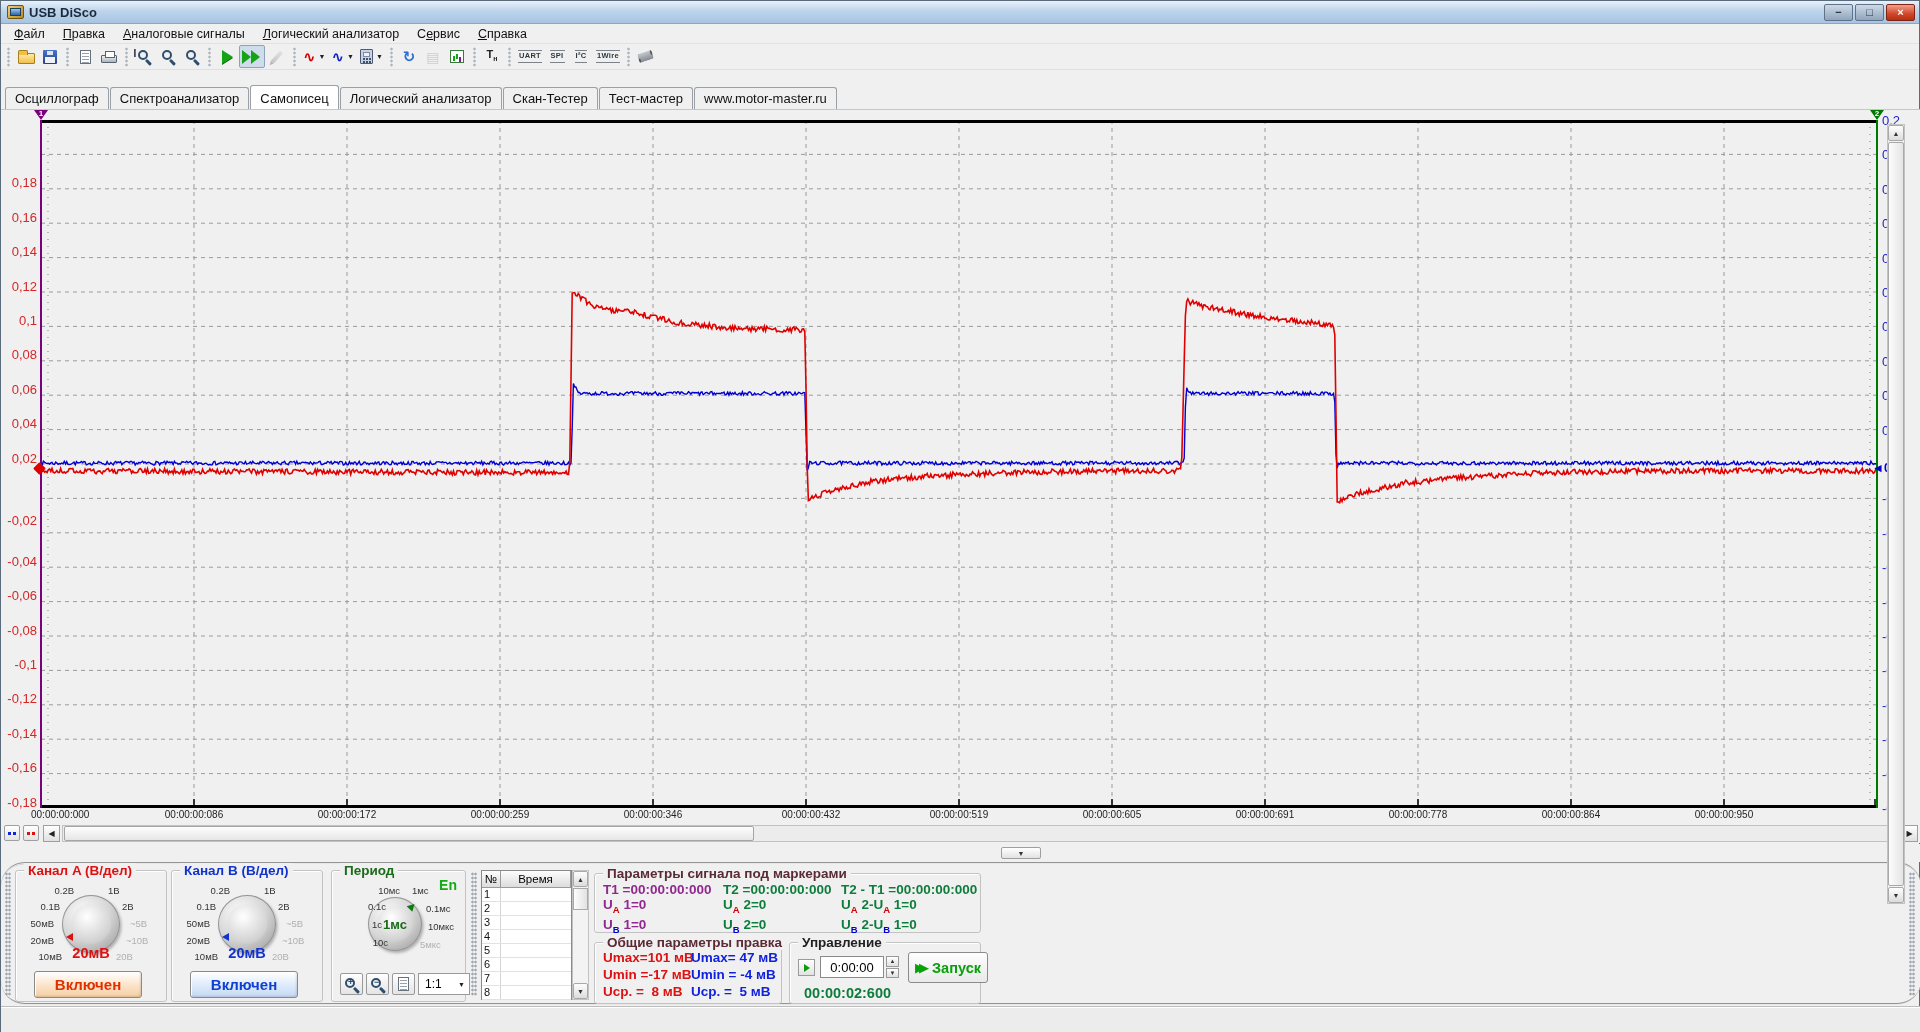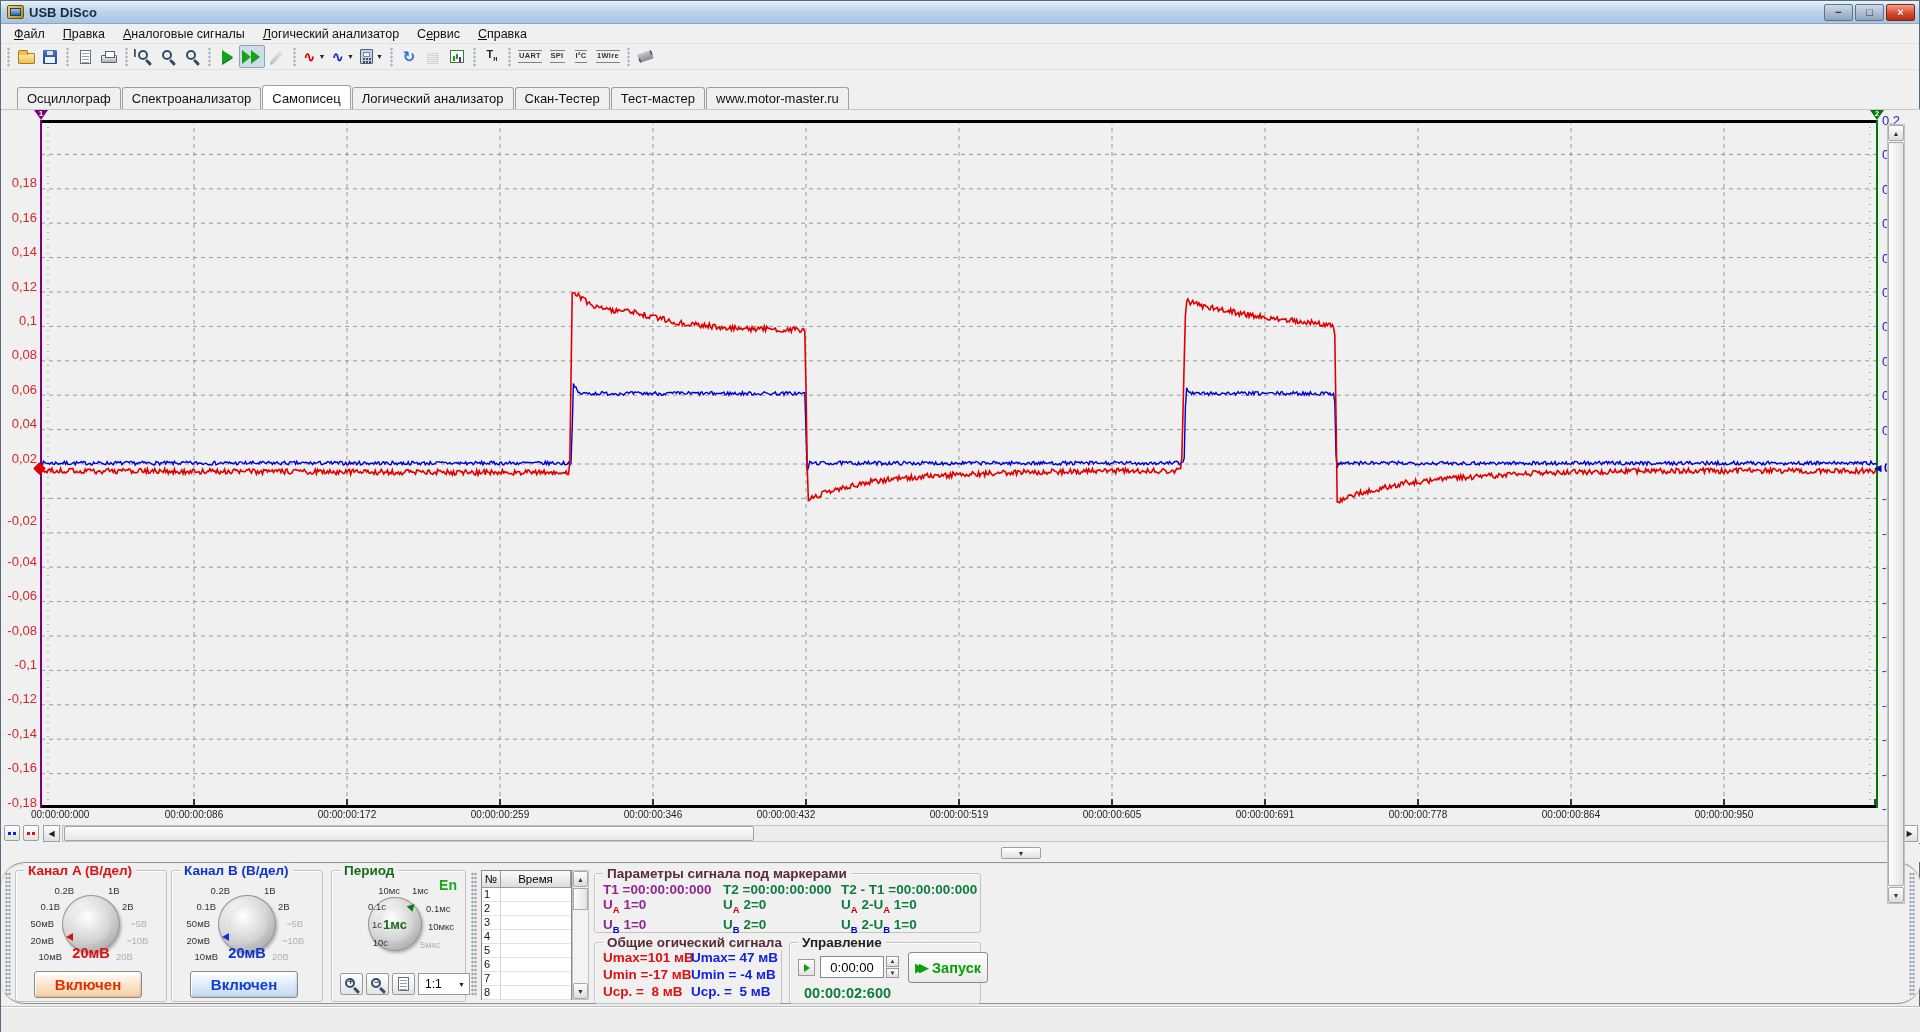--- a/index.html
+++ b/index.html
@@ -76,21 +76,21 @@
   .ic-meter::before { content:""; position:absolute; left:2px; bottom:1px; width:2px; height:5px; background:#18a018;
     box-shadow:3px -2px 0 #18a018, 6px 1px 0 #8418a0; }
   .ic-trigger { font-size:11px; font-weight:bold; color:#222; line-height:12px; }
   .ic-trigger sub { font-size:7px; }
   .ic-proto { font:bold 7.5px/1.1 "Liberation Sans",sans-serif; color:#30363d; letter-spacing:.3px;
     border-top:1px solid #7b828a; border-bottom:1px solid #7b828a; padding:1.5px 1px; }
   .ic-chip { width:15px; height:9px; background:linear-gradient(#c4c9cf,#84898f); border-radius:2px; transform:rotate(-18deg);
     border-left:2px dashed #555; border-right:2px dashed #555; }
 
   
-  .tabstrip { position:absolute; left:0; top:84px; width:100%; height:24px; display:flex; align-items:flex-end; padding-left:16px; background:#f0f0f0; }
+  .tabstrip { position:absolute; left:0; top:84px; width:100%; height:24px; display:flex; align-items:flex-end; padding-left:4px; background:#f0f0f0; }
   .tab { font-size:13px; color:#111; padding:3px 9px 4px; background:#f0f0f0; border:1px solid #9aa0a6; border-bottom:none;
     border-radius:3px 3px 0 0; margin-right:1px; height:22px; }
   .tab.active { background:#fff; height:24px; padding-top:5px; position:relative; z-index:2; }
 
   
   .chart-region { position:absolute; left:0; top:108px; width:1920px; height:714px; background:#f0f0f0; border-top:1px solid #c6c6c6; }
   .axis-l, .axis-r, .axis-x { position:absolute; font-size:13px; }
   .axis-l { color:#d42727; width:36px; text-align:right; transform:translateY(-50%);margin-top:28px; }
   .axis-r { color:#2222cc; left:1881px; transform:translateY(-50%); white-space:nowrap; }
   .axis-x { color:#222; font-size:10px; top:699px; white-space:nowrap; }
@@ -404,21 +404,21 @@
       <span class="axis-r" style="top: 560.4px;">-0,1</span>
       <span class="axis-r" style="top: 594.8px;">-0,1</span>
       <span class="axis-r" style="top: 629.2px;">-0,1</span>
       <span class="axis-r" style="top: 663.6px;">-0,1</span>
       <span class="axis-r" style="top: 698px;">-0,2</span>
       <span class="axis-x" style="left: 30px;">00:00:00:000</span>
       <span class="axis-x" style="left: 193px; transform: translateX(-50%);">00:00:00:086</span>
       <span class="axis-x" style="left: 346px; transform: translateX(-50%);">00:00:00:172</span>
       <span class="axis-x" style="left: 499px; transform: translateX(-50%);">00:00:00:259</span>
       <span class="axis-x" style="left: 652px; transform: translateX(-50%);">00:00:00:346</span>
-      <span class="axis-x" style="left: 785px; transform: translateX(-50%); text-align: right;">00:00:00:432</span>
+      <span class="axis-x" style="left: 810px; transform: translateX(-50%); text-align: right;">00:00:00:432</span>
       <span class="axis-x" style="left: 958px; transform: translateX(-50%);">00:00:00:519</span>
       <span class="axis-x" style="left: 1111px; transform: translateX(-50%);">00:00:00:605</span>
       <span class="axis-x" style="left: 1264px; transform: translateX(-50%);">00:00:00:691</span>
       <span class="axis-x" style="left: 1417px; transform: translateX(-50%);">00:00:00:778</span>
       <span class="axis-x" style="left: 1570px; transform: translateX(-50%);">00:00:00:864</span>
       <span class="axis-x" style="left: 1723px; transform: translateX(-50%);">00:00:00:950</span>
     </div>
 
   <div class="hscroll-row">
     <span class="mini-btn blue">
@@ -561,21 +561,21 @@
       <span class="sb-btn down" style="width:15px;height:16px">▼</span>
     </div>
 
     <div class="grp" id="grpMark" style="left:593px; top:9px; width:387px; height:60px">
       <span class="grp-title t-maroon">Параметры сигнала под маркерами</span>
     <div class="param-col" style="left: 8px; top: 8px; color: rgb(145, 40, 143);"><div>T1 =00:00:00:000</div><div>U<sub style="color: rgb(204, 0, 0);">A</sub> 1=0</div><div>U<sub style="color: rgb(0, 0, 204);">B</sub> 1=0</div></div>
         <div class="param-col" style="left: 128px; top: 8px; color: rgb(14, 125, 60);"><div>T2 =00:00:00:000</div><div>U<sub style="color: rgb(204, 0, 0);">A</sub> 2=0</div><div>U<sub style="color: rgb(0, 0, 204);">B</sub> 2=0</div></div>
         <div class="param-col" style="left: 246px; top: 8px; color: rgb(14, 125, 60);"><div>T2 - T1 =00:00:00:000</div><div>U<sub style="color: rgb(204, 0, 0);">A</sub> 2-U<sub style="color: rgb(204, 0, 0);">A</sub> 1=0</div><div>U<sub style="color: rgb(0, 0, 204);">B</sub> 2-U<sub style="color: rgb(0, 0, 204);">B</sub> 1=0</div></div>
       </div>
     <div class="grp" id="grpGen" style="left:593px; top:78px; width:188px; height:62px">
-      <span class="grp-title t-maroon">Общие огический сигнала</span>
+      <span class="grp-title t-maroon">Общие параметры правка</span>
     <div class="gen-col" style="left: 8px; top: 6px; color: rgb(221, 17, 17);"><div class="general-param-line">Umax=101 мВ</div><div class="general-param-line">Umin =-17 мВ</div><div class="general-param-line">Uср. =  8 мВ</div></div>
         <div class="gen-col" style="left: 96px; top: 6px; color: rgb(17, 34, 221);"><div class="general-param-line">Umax= 47 мВ</div><div class="general-param-line">Umin = -4 мВ</div><div class="general-param-line">Uср. =  5 мВ</div></div>
       </div>
     <div class="grp" id="grpCtl" style="left:788px; top:78px; width:192px; height:62px">
       <span class="grp-title t-dark">Управление</span>
       <span class="play-sm">
           <i></i>
         </span>
       <span class="spin">0:00:00</span>
       <span class="spin-arrows">

